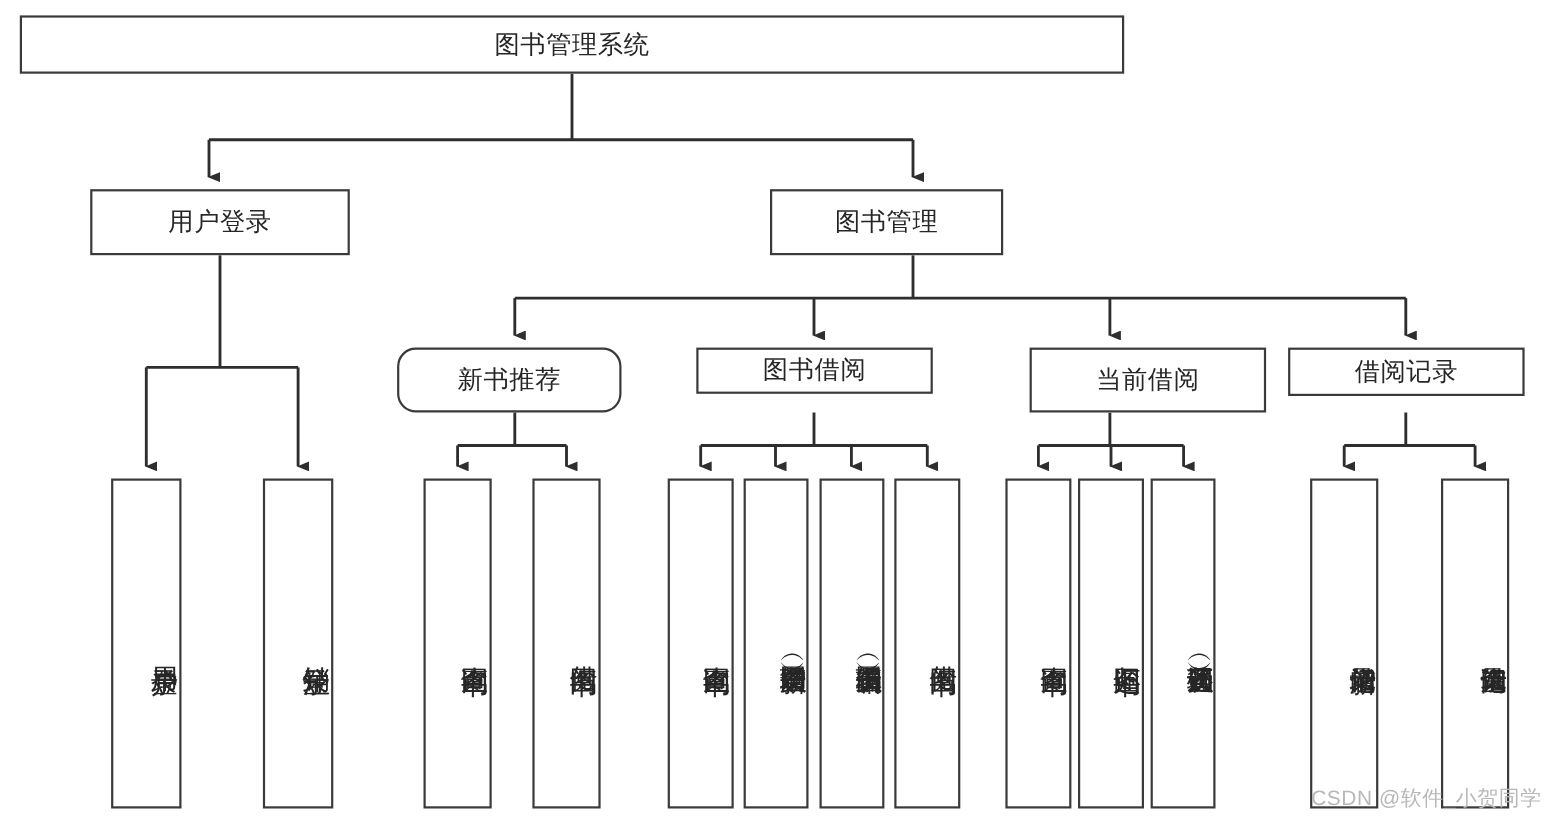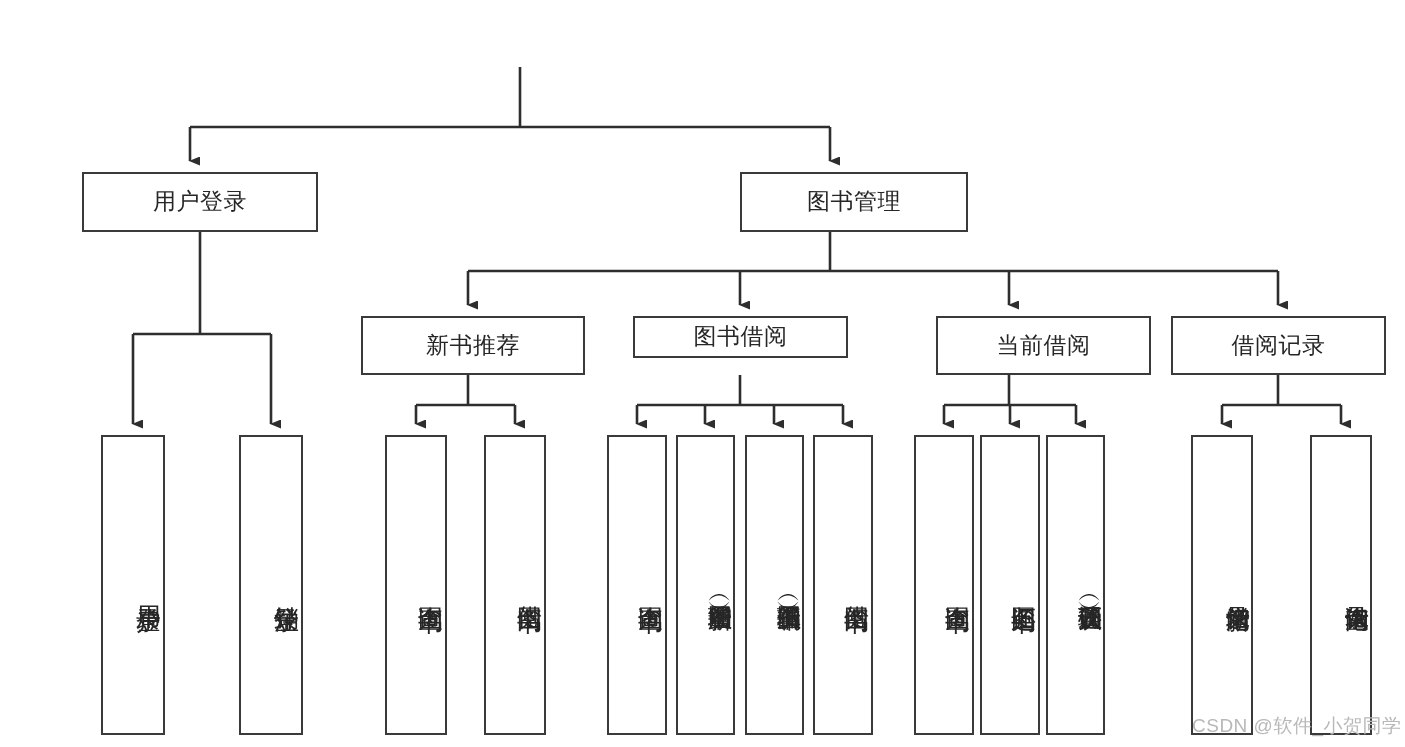--- a/index.html
+++ b/index.html
@@ -116,38 +116,41 @@
       <path d="M1010,405 L1010,424" marker-end="url(#arw)"></path>
       <path d="M1076,405 L1076,424" marker-end="url(#arw)"></path>
 
       <path d="M1278,375 L1278,405"></path>
       <path d="M1222,405 L1341,405"></path>
       <path d="M1222,405 L1222,424" marker-end="url(#arw)"></path>
       <path d="M1341,405 L1341,424" marker-end="url(#arw)"></path>
     </g>
   </svg>
 
+  <div class="node node-h" style="left:18px; top:14px; width:1004px; height:53px;">
+    <span>图书管理系统</span>
+  </div>
 
   <div class="node node-h" style="left:82px; top:172px; width:236px; height:60px;">
     <span>用户登录</span>
   </div>
-  <div class="node node-h" style="left:740px; top:172px; width:228px; height:60px;">
+  <div class="node node-h" style="left:700px; top:172px; width:212px; height:60px;">
     <span>图书管理</span>
   </div>
 
-  <div class="node node-h" style="left:361px; top:316px; width:224px; height:59px;">
+  <div class="node node-h" style="left:361px; top:316px; width:204px; height:59px;border-radius:17px;">
     <span>新书推荐</span>
   </div>
   <div class="node node-h" style="left:633px; top:316px; width:215px; height:42px;">
     <span>图书借阅</span>
   </div>
   <div class="node node-h" style="left:902px; top:316px; width:215px; height:59px;margin-left:34px;">
     <span>当前借阅</span>
   </div>
-  <div class="node node-h" style="left:1171px; top:316px; width:215px; height:59px;">
+  <div class="node node-h" style="left:1171px; top:316px; width:215px; height:44px;">
     <span>借阅记录</span>
   </div>
 
   <div class="node node-v" style="left:101px; top:435px; width:64px; height:300px;">
     <span>用户登录</span>
   </div>
   <div class="node node-v" style="left:239px; top:435px; width:64px; height:300px;">
     <span>注销登录</span>
   </div>
 

